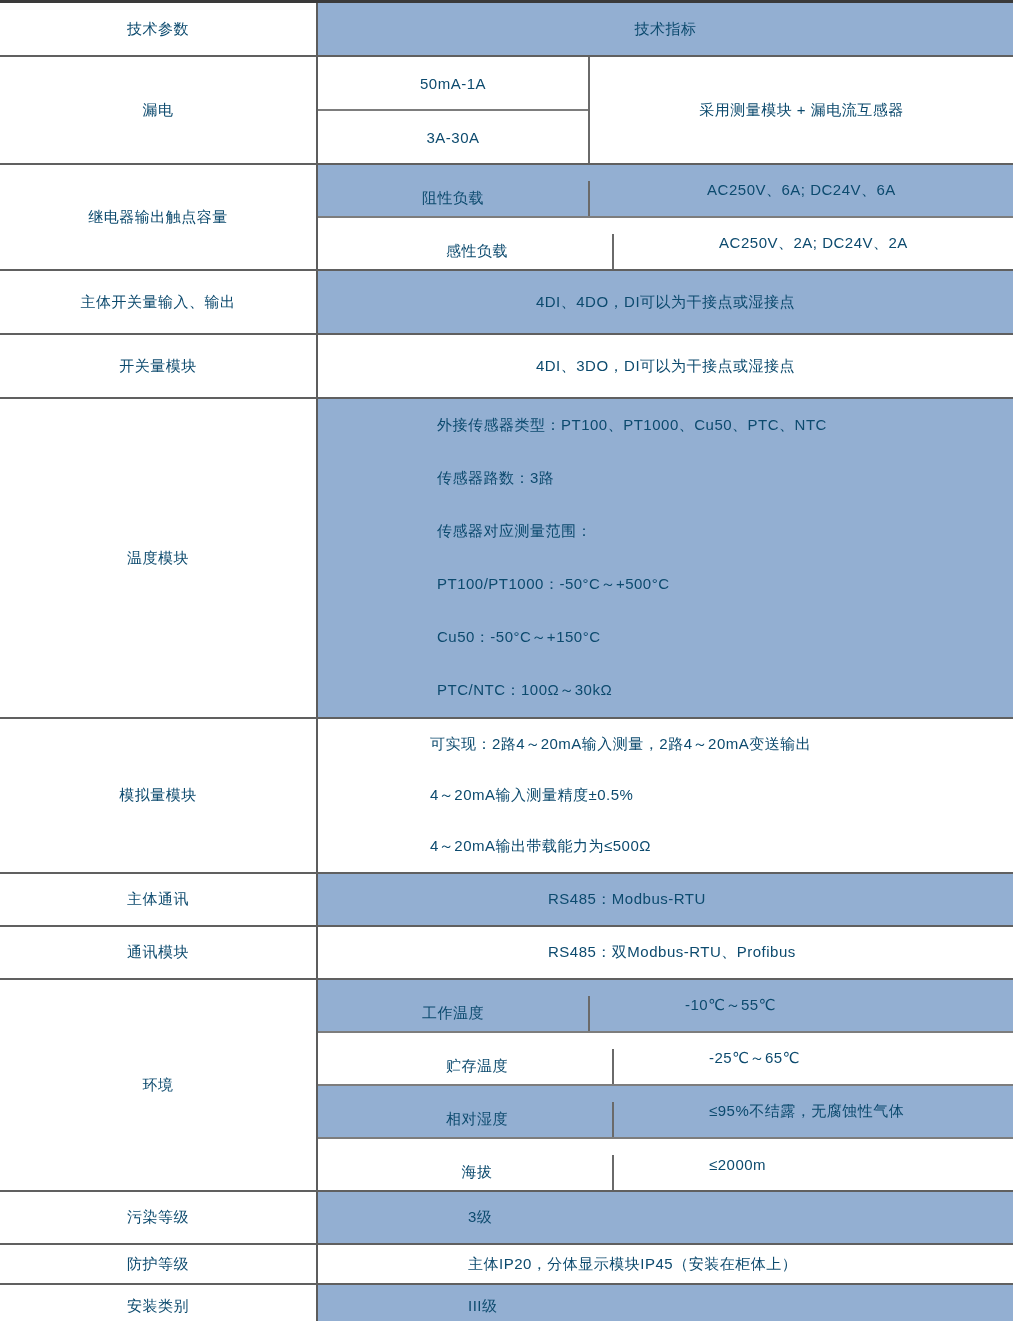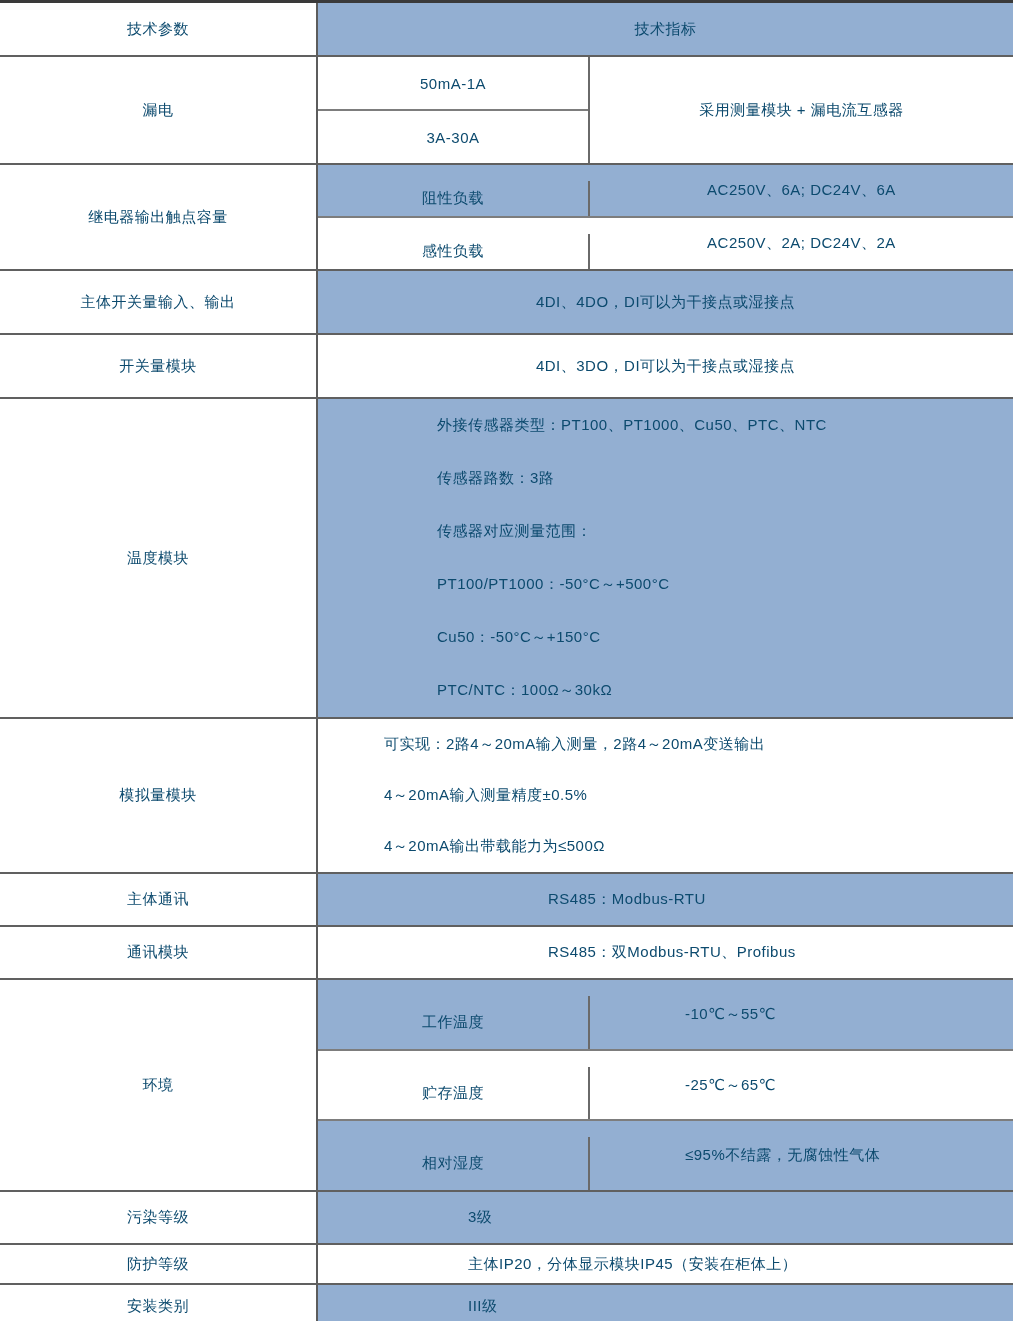--- a/index.html
+++ b/index.html
@@ -39,31 +39,31 @@
   .r-inst{height:45px;}
   
   .subcol{flex:0 0 272px;width:272px;box-sizing:border-box;border-right:2px solid #6a6a6a;
           display:flex;flex-direction:column;}
   .subcol .sub{flex:1;display:flex;align-items:center;justify-content:center;box-sizing:border-box;}
   .subcol .sub + .sub{border-top:2px solid #7d7d7d;}
   .colc{flex:1 1 auto;display:flex;align-items:center;justify-content:center;box-sizing:border-box;}
   
   .stack{flex:1 1 auto;display:flex;flex-direction:column;box-sizing:border-box;}
   .stack .srow{flex:1;display:flex;box-sizing:border-box;}
-  .stack .srow + .srow{border-top:2px solid #7d7d7d;}
+  .stack .srow + .srow{border-top:2px solid #7d7d7d;padding-left:24px;}
   .stack .sb{flex:0 0 272px;width:272px;box-sizing:border-box;border-right:2px solid #6a6a6a;
              display:flex;align-items:center;justify-content:center;margin-top:16px;}
   .stack .sc{flex:1;display:flex;align-items:center;box-sizing:border-box;}
   .sc.center{justify-content:center;}
   .sc.left{justify-content:flex-start;padding-left:95px;}
   
   .lines{flex:1 1 auto;display:flex;flex-direction:column;box-sizing:border-box;}
   .lines .line{flex:1;display:flex;align-items:center;box-sizing:border-box;}
   .pad-temp{padding-left:119px;}
-  .pad-analog{padding-left:66px;}
+  .pad-analog{padding-left:112px;}
   .pad-comm{padding-left:230px;}
   .pad-grade{padding-left:150px;}
 </style>
 </head>
 <body>
 
 <div class="spec-table">
 
   <div class="row r-header first">
     <div class="cell-a">技术参数</div>
@@ -142,20 +142,24 @@
         <div class="sc left">-10℃～55℃</div>
       </div>
       <div class="srow white">
         <div class="sb">贮存温度</div>
         <div class="sc left">-25℃～65℃</div>
       </div>
       <div class="srow blue">
         <div class="sb">相对湿度</div>
         <div class="sc left">≤95%不结露，无腐蚀性气体</div>
       </div>
+      <div class="srow white">
+        <div class="sb">海拔</div>
+        <div class="sc left">≤2000m</div>
+      </div>
     </div>
   </div>
 
   <div class="row r-poll">
     <div class="cell-a">污染等级</div>
     <div class="merged left blue pad-grade">3级</div>
   </div>
 
   <div class="row r-prot">
     <div class="cell-a">防护等级</div>

